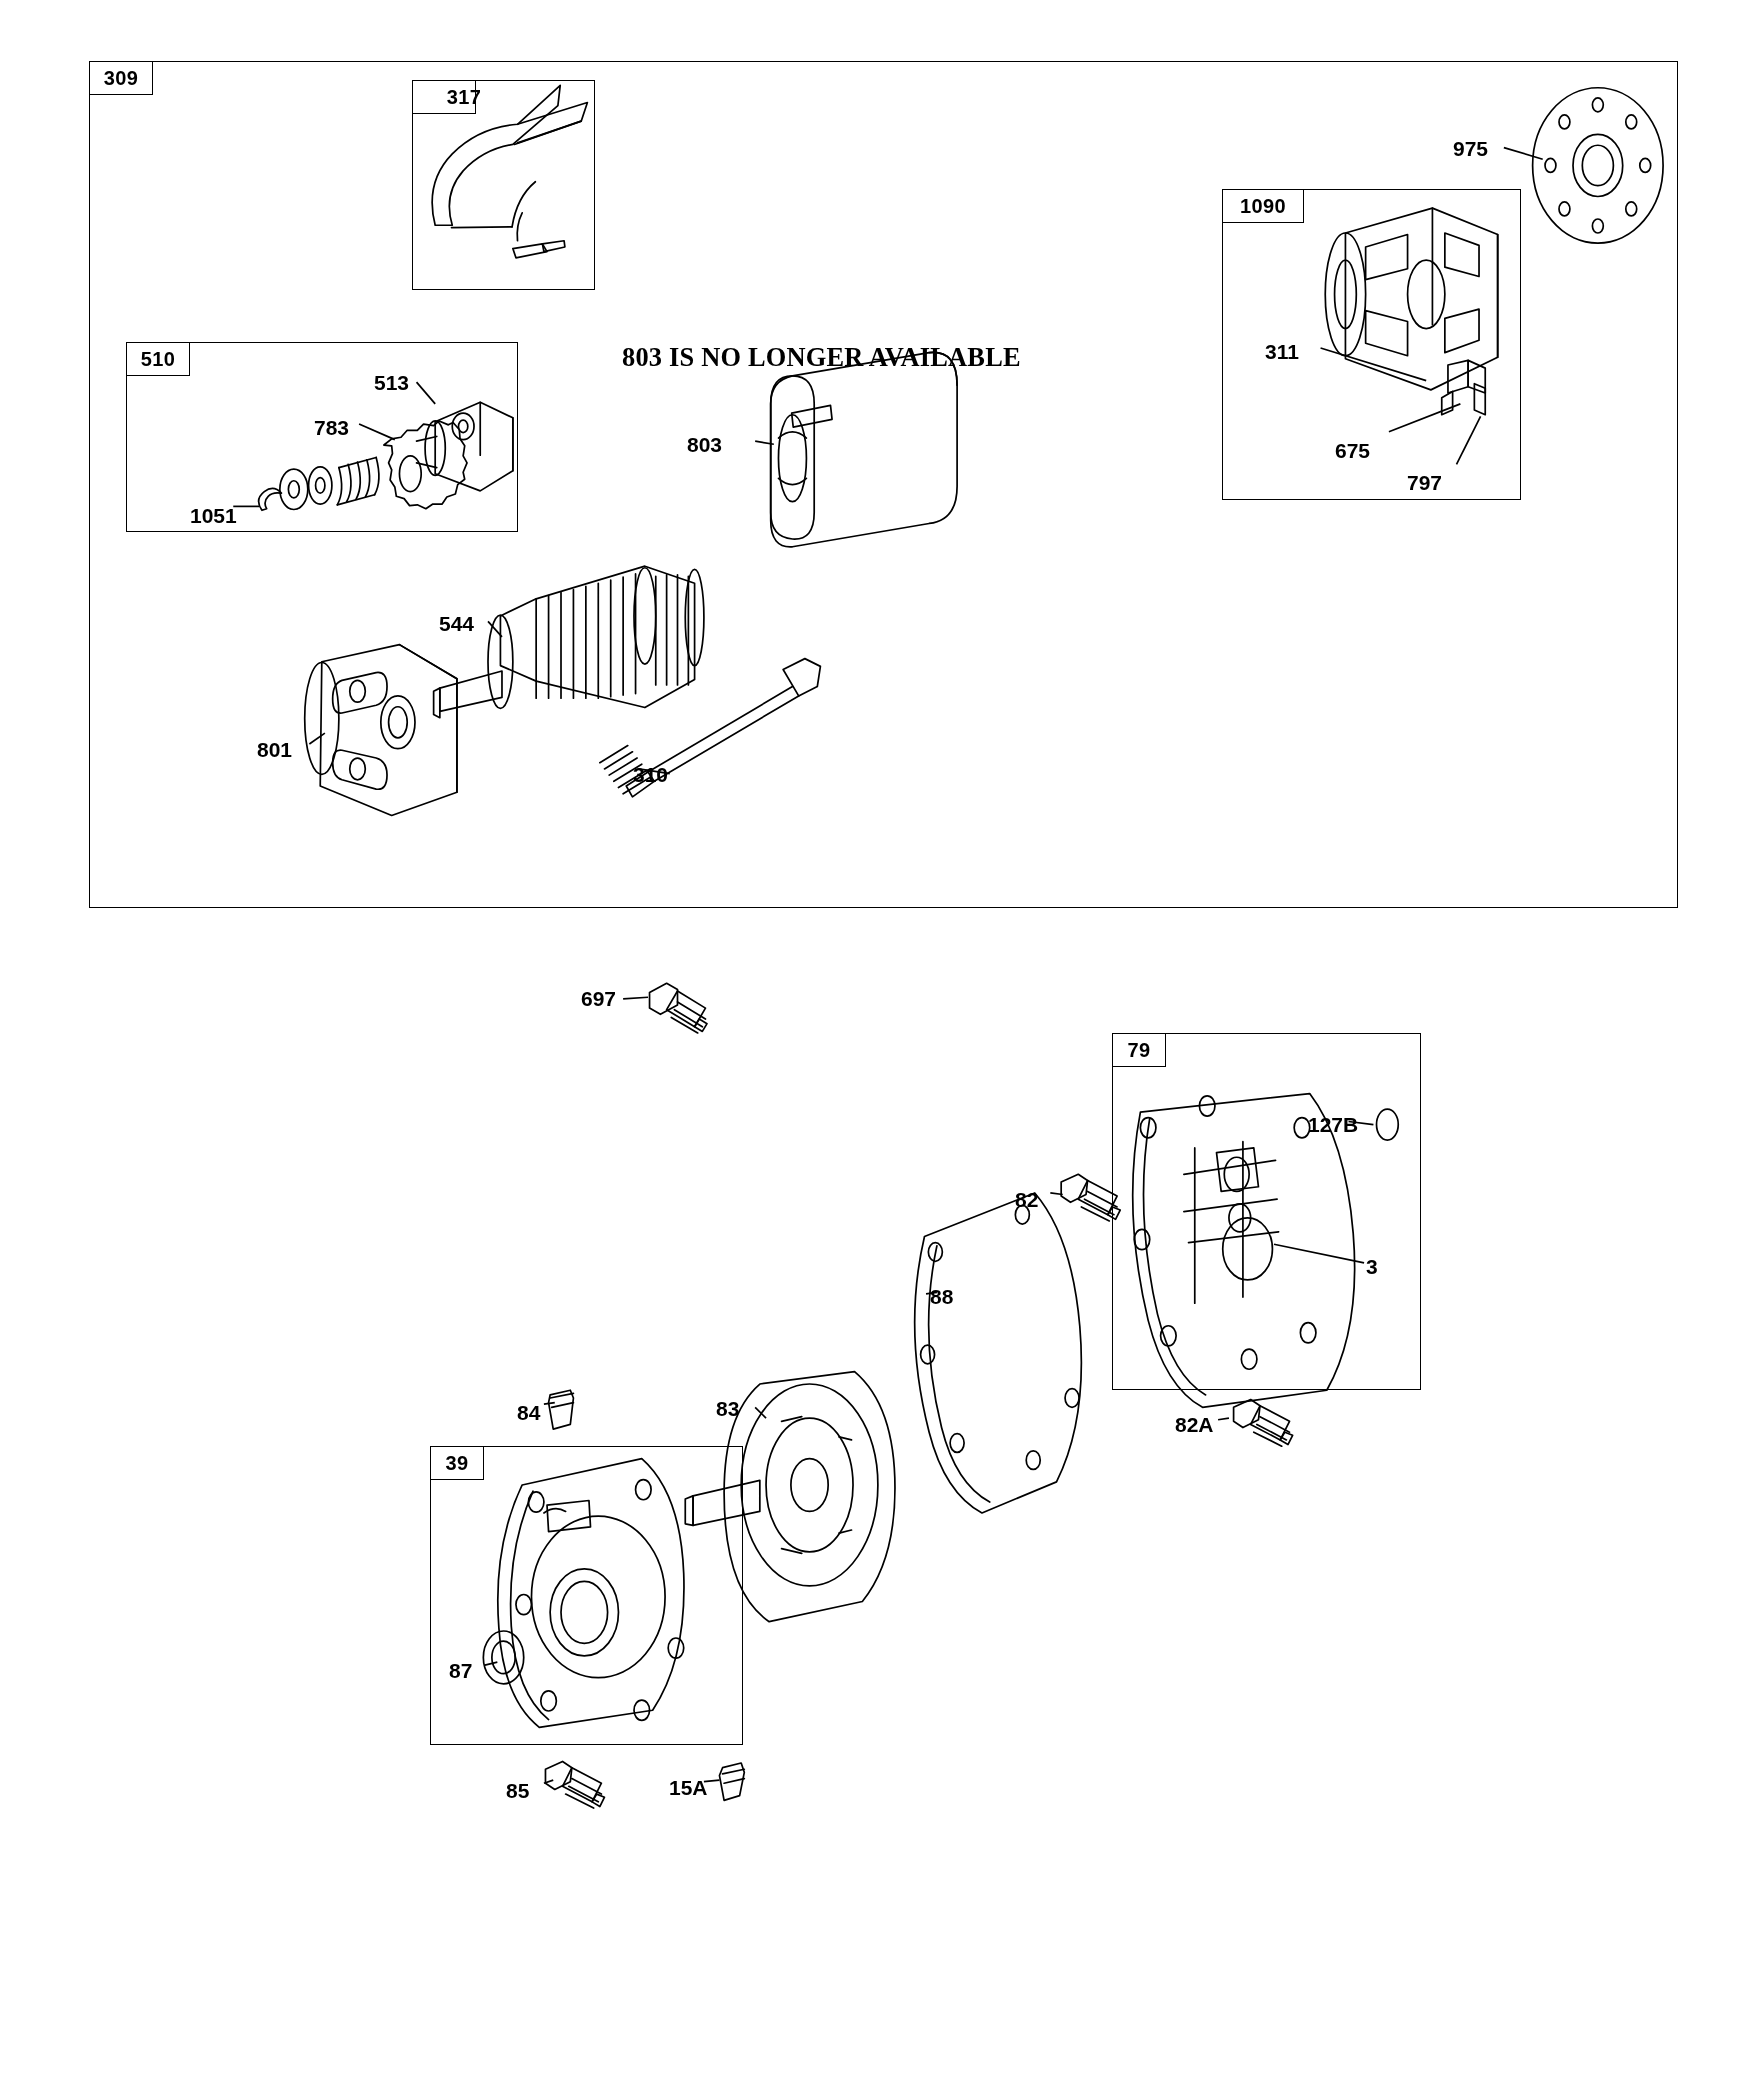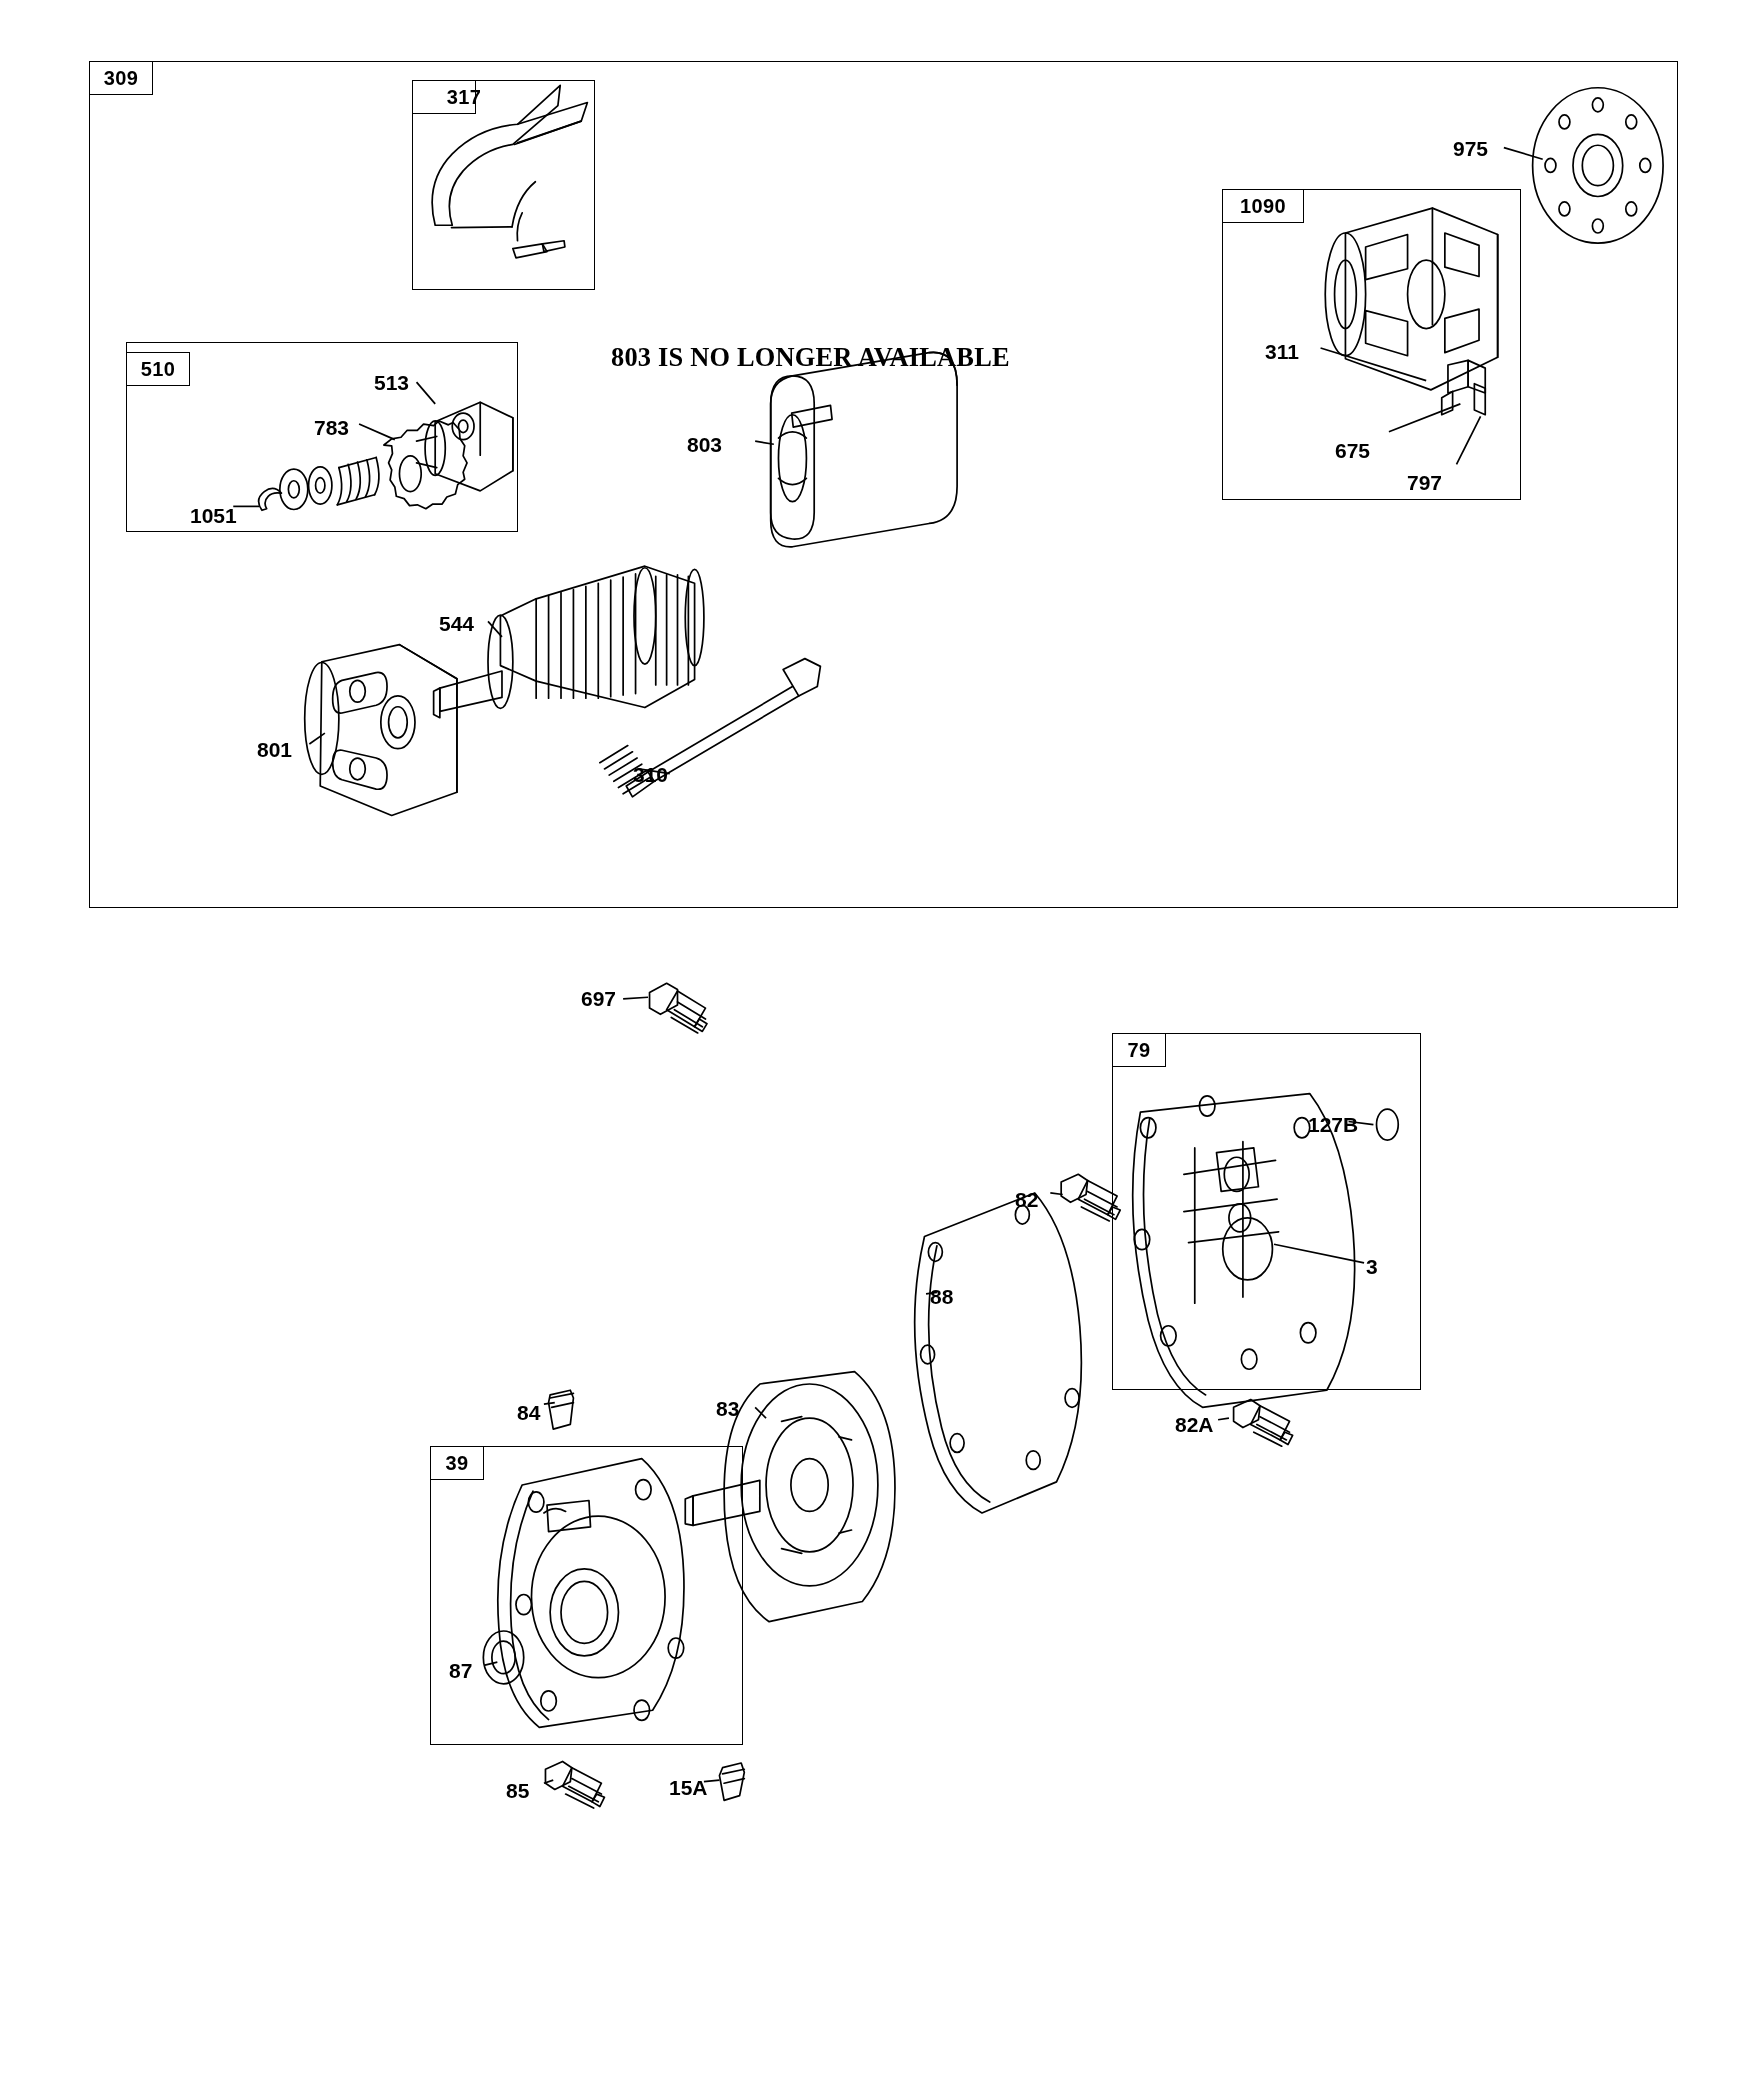--- a/index.html
+++ b/index.html
@@ -50,20 +50,21 @@
     white-space: nowrap;
     line-height: 1;
   }
   .notice {
     position: absolute;
     font-family: "Liberation Serif", serif;
     font-weight: bold;
     font-size: 26.4px;
     letter-spacing: 0.2px;
     white-space: nowrap;
+    margin-left: 11px;
   }
   svg.art {
     position: absolute;
     left: 0; top: 0;
     width: 1748px;
     height: 2097px;
     pointer-events: none;
   }
 </style>
 </head>
@@ -279,21 +280,21 @@
     </g>
   </svg>
 
   <div class="group-box" style="left:89px; top:61px; width:1589px; height:847px;"></div>
   <div class="group-tag" style="left:89px; top:61px; width:64px; height:34px;">309</div>
 
   <div class="group-box" style="left:412px; top:80px; width:183px; height:210px;"></div>
   <div class="group-tag" style="left:412px; top:80px; width:64px; height:34px;padding-left:40px;">317</div>
 
   <div class="group-box" style="left:126px; top:342px; width:392px; height:190px;"></div>
-  <div class="group-tag" style="left:126px; top:352px; width:64px; height:34px;">510</div>
+  <div class="group-tag" style="left:126px; top:342px; width:64px; height:34px;">510</div>
 
   <div class="group-box" style="left:1222px; top:189px; width:299px; height:311px;"></div>
   <div class="group-tag" style="left:1222px; top:189px; width:82px; height:34px;">1090</div>
 
   <div class="group-box" style="left:1112px; top:1033px; width:309px; height:357px;"></div>
   <div class="group-tag" style="left:1112px; top:1033px; width:54px; height:34px;">79</div>
 
   <div class="group-box" style="left:430px; top:1446px; width:313px; height:299px;"></div>
   <div class="group-tag" style="left:430px; top:1446px; width:54px; height:34px;">39</div>
 

